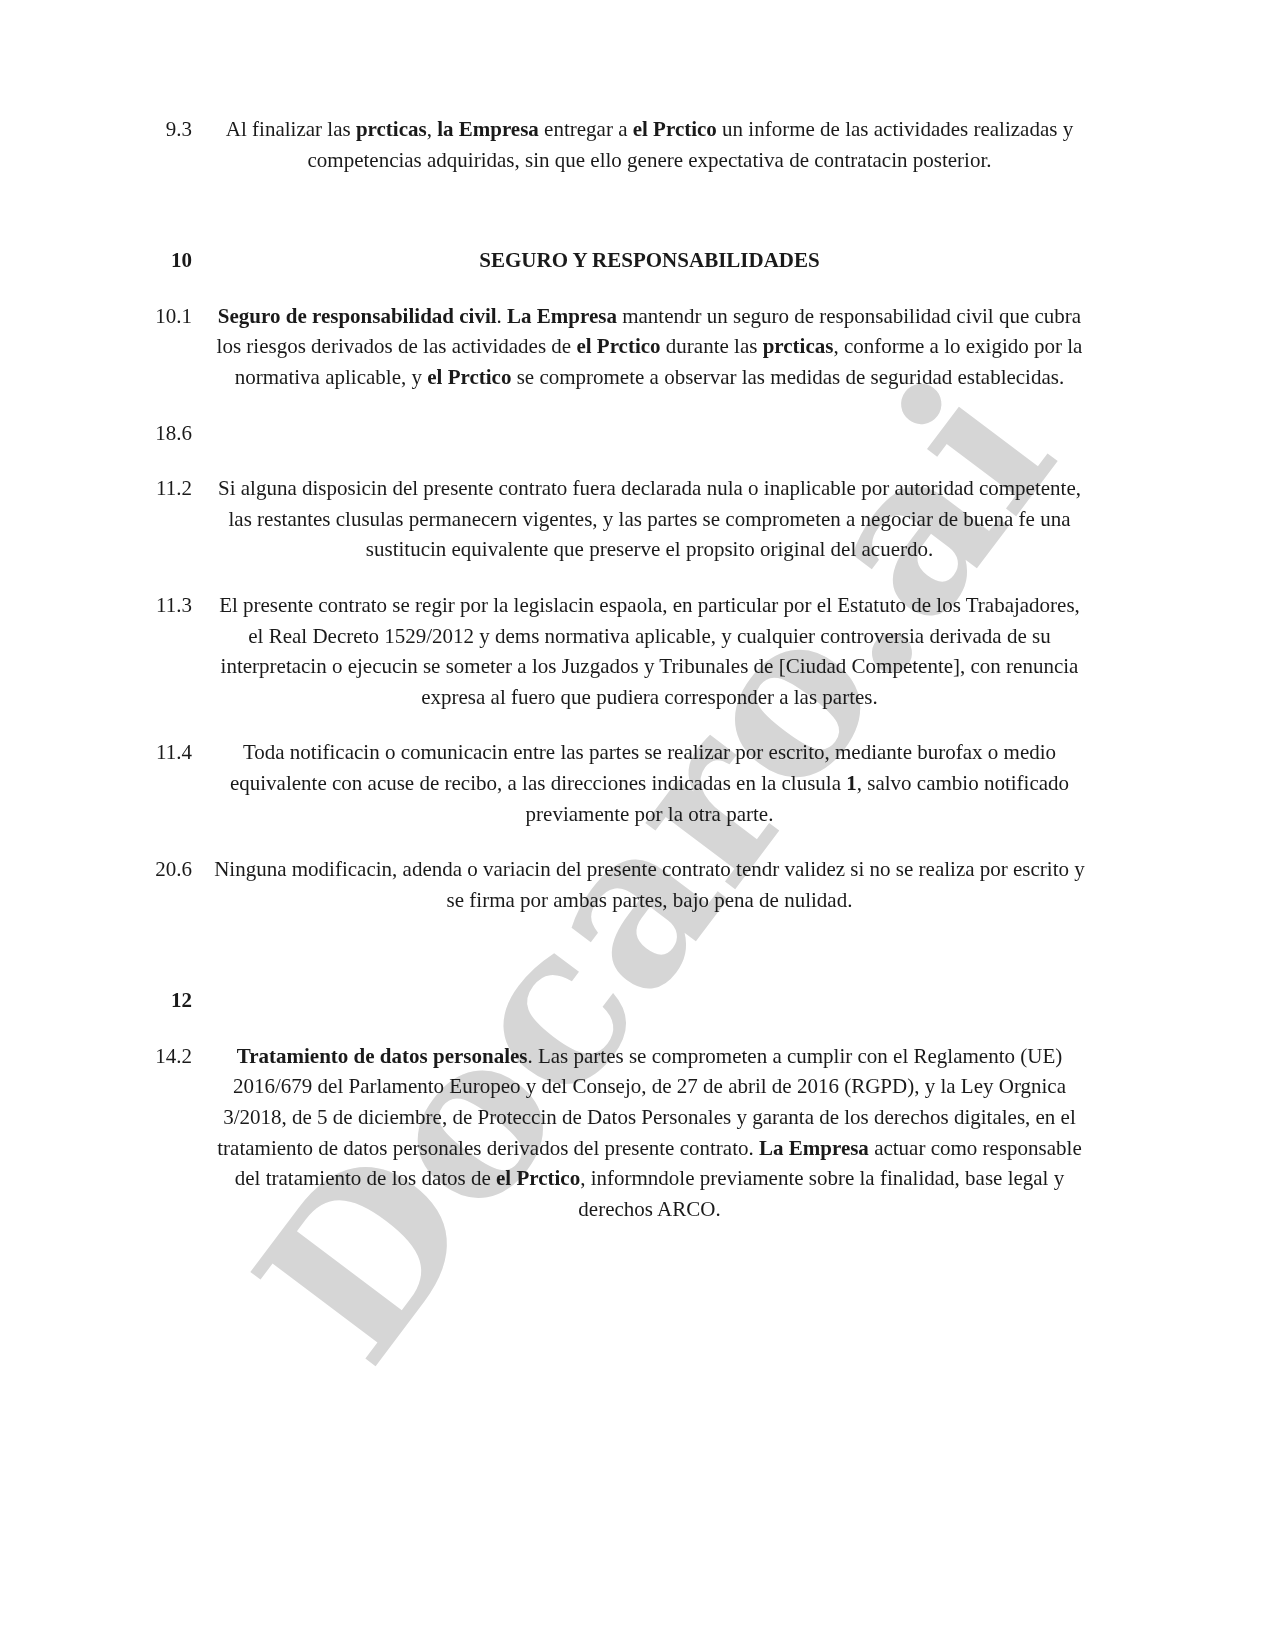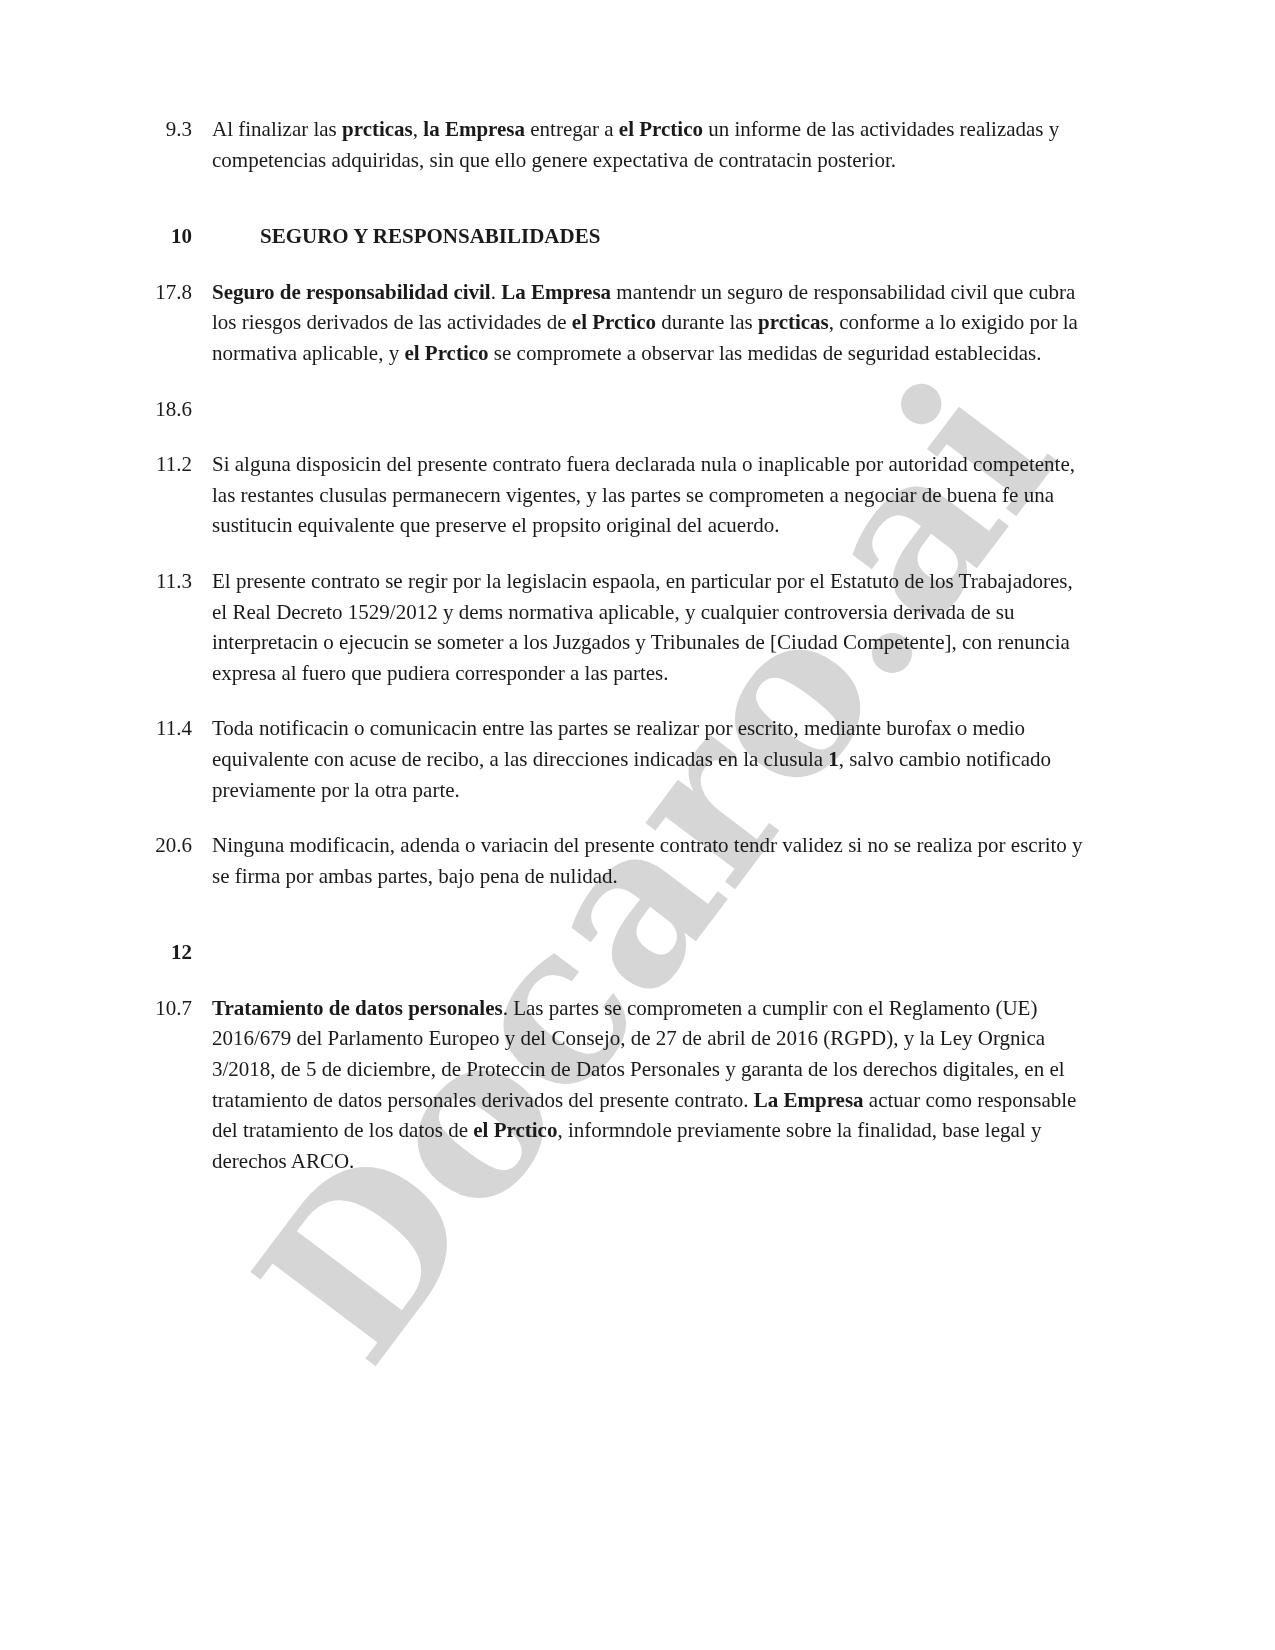--- a/index.html
+++ b/index.html
@@ -41,30 +41,31 @@
     padding: 114px 0 0 104px;
     font-size: 21px;
     line-height: 30.6px;
   }
   .block {
     display: flex;
     margin-top: 25px;
     font-family: Liberation Serif, serif;
   }
   .block:first-child { margin-top: 0; }
-  .block.heading { margin-top: 46px; gap: 48px; }
+  .block.heading { margin-top: 70px; }
   .num {
     flex: none;
     width: 88px;
     text-align: right;
     margin-right: 20px;
   }
   .heading .num { font-weight: bold; }
   .txt {
     width: 875px;
+    text-align: center;
   }
   .heading .txt {
     font-weight: bold;
   }
   .txt b { font-weight: bold; }
 </style>
 </head>
 <body>
 
 <div class="page">
@@ -72,21 +73,21 @@
   <div class="doc">
       <div class="block clause">
         <div class="num">9.3</div>
         <div class="txt"><span>Al finalizar las </span><b>prcticas</b><span>, </span><b>la Empresa</b><span> entregar a </span><b>el Prctico</b><span> un informe de las actividades realizadas y competencias adquiridas, sin que ello genere expectativa de contratacin posterior.</span></div>
       </div>
       <div class="block heading">
         <div class="num">10</div>
         <div class="txt"><b>SEGURO Y RESPONSABILIDADES</b></div>
       </div>
       <div class="block clause">
-        <div class="num">17.8</div>
+        <div class="num">10.1</div>
         <div class="txt"><b>Seguro de responsabilidad civil</b><span>. </span><b>La Empresa</b><span> mantendr un seguro de responsabilidad civil que cubra los riesgos derivados de las actividades de </span><b>el Prctico</b><span> durante las </span><b>prcticas</b><span>, conforme a lo exigido por la normativa aplicable, y </span><b>el Prctico</b><span> se compromete a observar las medidas de seguridad establecidas.</span></div>
       </div>
       <div class="block clause">
         <div class="num">18.6</div>
       </div>
       <div class="block clause">
         <div class="num">11.2</div>
         <div class="txt"><span>Si alguna disposicin del presente contrato fuera declarada nula o inaplicable por autoridad competente, las restantes clusulas permanecern vigentes, y las partes se comprometen a negociar de buena fe una sustitucin equivalente que preserve el propsito original del acuerdo.</span></div>
       </div>
       <div class="block clause">
@@ -98,17 +99,17 @@
         <div class="txt"><span>Toda notificacin o comunicacin entre las partes se realizar por escrito, mediante burofax o medio equivalente con acuse de recibo, a las direcciones indicadas en la clusula </span><b>1</b><span>, salvo cambio notificado previamente por la otra parte.</span></div>
       </div>
       <div class="block clause">
         <div class="num">20.6</div>
         <div class="txt"><span>Ninguna modificacin, adenda o variacin del presente contrato tendr validez si no se realiza por escrito y se firma por ambas partes, bajo pena de nulidad.</span></div>
       </div>
       <div class="block heading">
         <div class="num">12</div>
       </div>
       <div class="block clause">
-        <div class="num">10.7</div>
+        <div class="num">14.2</div>
         <div class="txt"><b>Tratamiento de datos personales</b><span>. Las partes se comprometen a cumplir con el Reglamento (UE) 2016/679 del Parlamento Europeo y del Consejo, de 27 de abril de 2016 (RGPD), y la Ley Orgnica 3/2018, de 5 de diciembre, de Proteccin de Datos Personales y garanta de los derechos digitales, en el tratamiento de datos personales derivados del presente contrato. </span><b>La Empresa</b><span> actuar como responsable del tratamiento de los datos de </span><b>el Prctico</b><span>, informndole previamente sobre la finalidad, base legal y derechos ARCO.</span></div>
       </div>
     </div>
 </div>
 
 </body></html>

